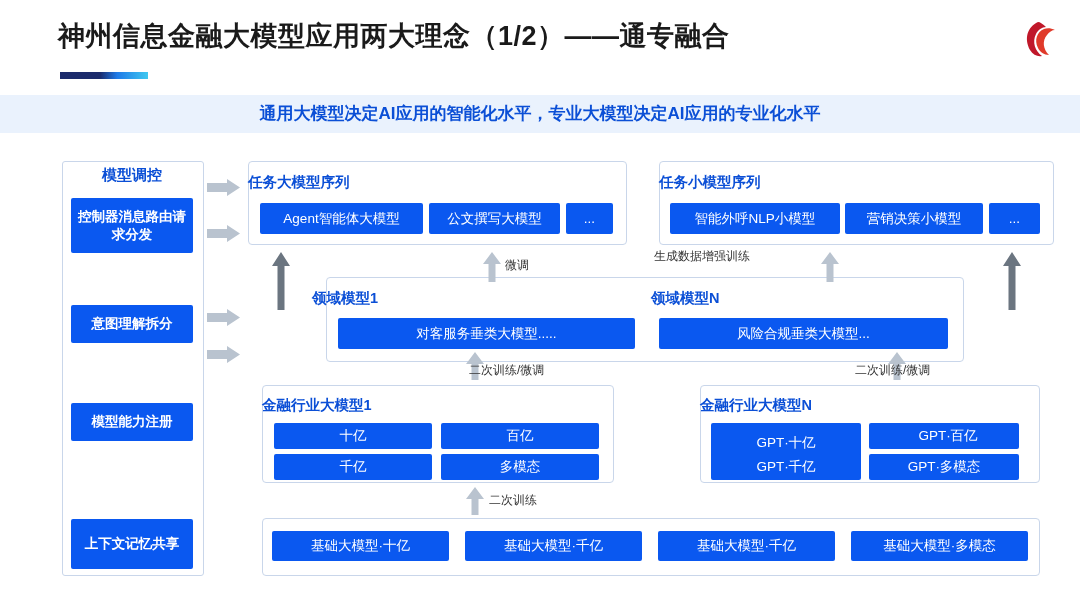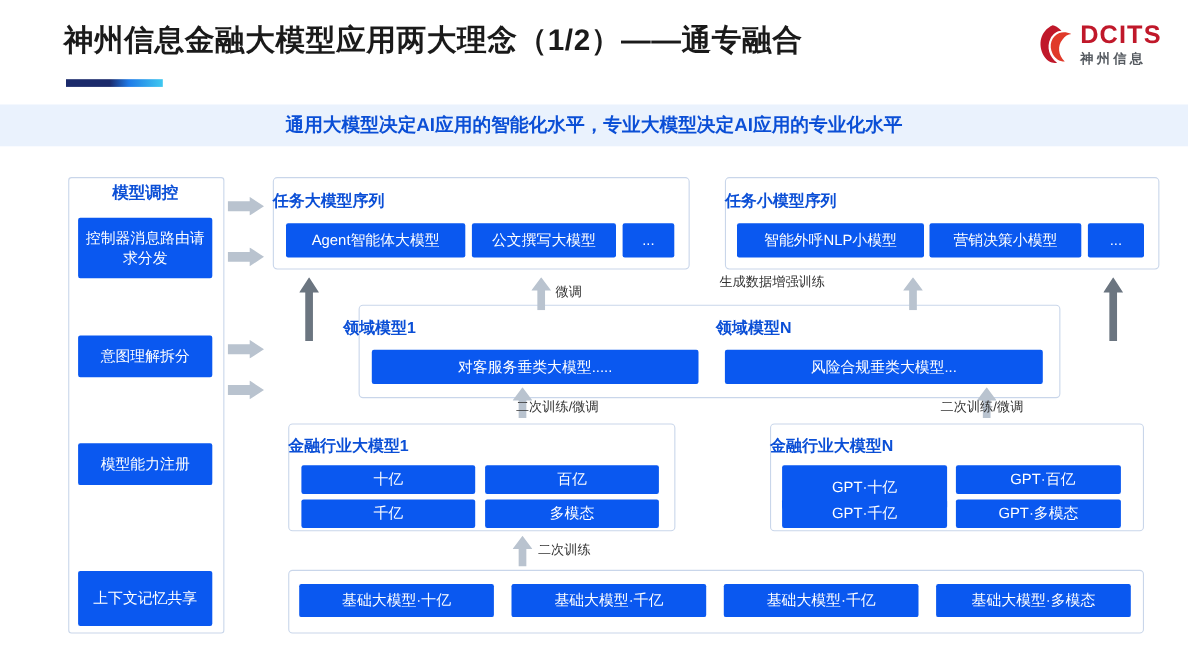--- a/index.html
+++ b/index.html
@@ -104,21 +104,21 @@
     font-weight: bold;
     color: #0b4fd6;
   }
   .left-item {
     position: absolute;
     left: 71px;
     width: 122px;
     background: #0a58f0;
     color: #ffffff;
     font-size: 13.5px;
-    font-weight: normal;
+    font-weight: bold;
     display: flex;
     align-items: center;
     justify-content: center;
     text-align: center;
     line-height: 1.3;
     border-radius: 2px;
     padding: 0 1px;
     box-sizing: border-box;
   }
   .li-0 { top: 198px; height: 55px; }
@@ -276,24 +276,20 @@
 
 <div class="slide-title">神州信息金融大模型应用两大理念（1/2）——通专融合</div>
 <div class="title-underline"></div>
 
 <div class="logo-wrap">
   <div class="logo-mark">
     <svg width="34" height="38" viewBox="0 0 34 38">
       <path d="M16 2 C5 7, 2 19, 8 30 C11 35, 16 37, 20 36 C13 31, 10 22, 14 14 C16 10, 20 7, 24 7 C21 4, 18 2, 16 2 Z" fill="#c0182a"></path>
       <path d="M22 9 C15 12, 12 20, 16 28 C18 32, 22 35, 27 35 C21 29, 20 21, 25 15 C27 12, 30 10, 33 10 C29 8, 25 8, 22 9 Z" fill="#e03a2a"></path>
     </svg>
-  </div>
-  <div class="logo-text">
-    <span class="en">DCITS</span>
-    <span class="cn">神州信息</span>
   </div>
 </div>
 
 <div class="subtitle-band"></div>
 <div class="subtitle-text">通用大模型决定AI应用的智能化水平，专业大模型决定AI应用的专业化水平</div>
 
 <div class="left-panel"></div>
 <div class="left-head">模型调控</div>
 <div class="left-item li-0">控制器消息路由请求分发</div>
 <div class="left-item li-1">意图理解拆分</div>

